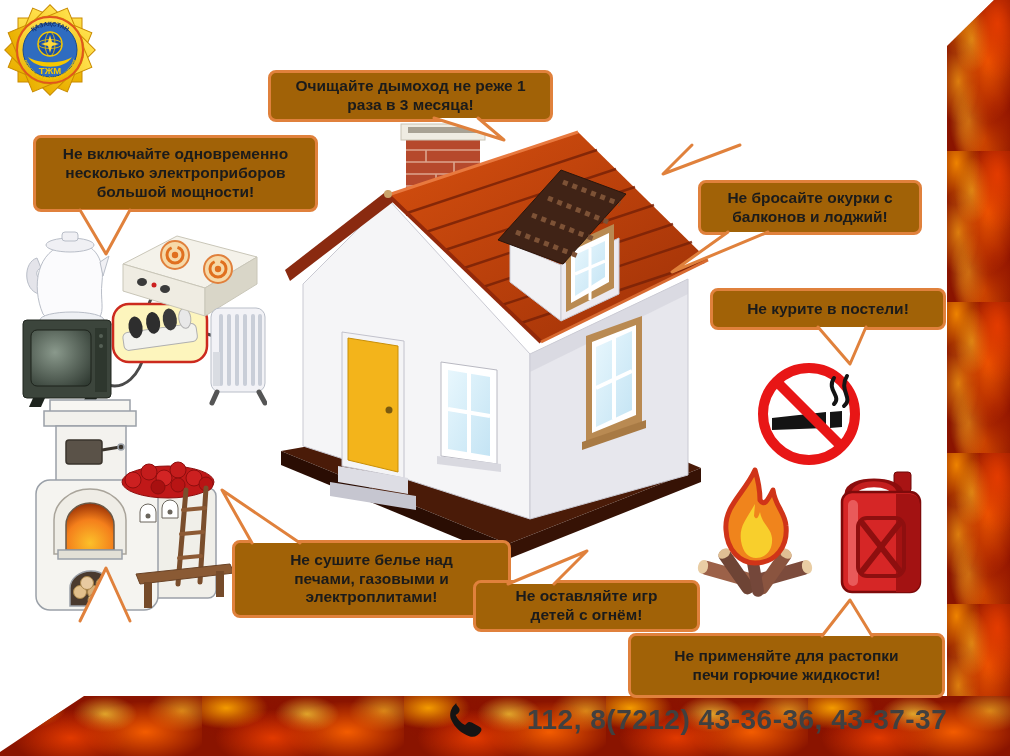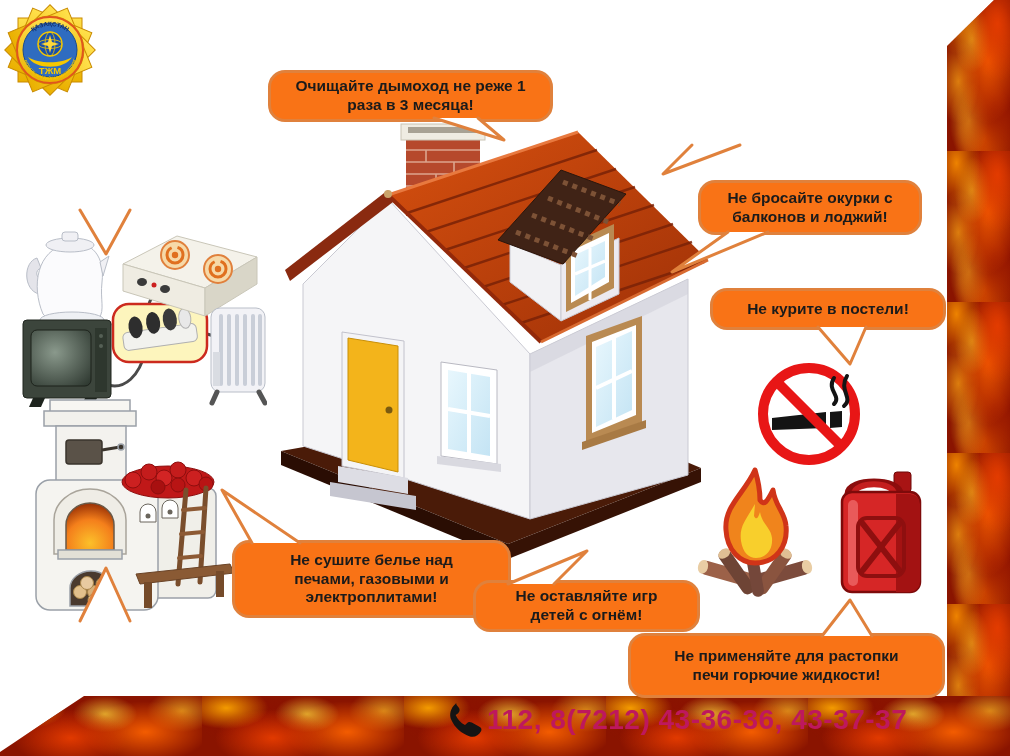--- a/index.html
+++ b/index.html
@@ -28,30 +28,30 @@
       radial-gradient(50px 30px at 90% 25%, rgba(255,200,40,.65), transparent 70%),
       radial-gradient(70px 40px at 25% 40%, rgba(140,15,0,.9), transparent 75%);
     background-size:202px 60px;
     clip-path:polygon(84px 0,100% 0,100% 100%,0 100%,0 56px);}
   
   #title{position:absolute;left:100px;top:10px;width:830px;z-index:4;text-align:center;
     font-size:30px;font-weight:800;letter-spacing:0px;word-spacing:7px;color:#c80000;
     -webkit-text-stroke:1px #fdc500;
     text-shadow:-1.5px -1.5px 0 #fdc500,1.5px -1.5px 0 #fdc500,-1.5px 1.5px 0 #fdc500,1.5px 1.5px 0 #fdc500;}
   
-  .bubble{position:absolute;z-index:4;box-sizing:border-box;background:#f97316;
-    border:3px solid #e0813c;border-radius:17px;display:flex;align-items:center;justify-content:center;
+  .bubble{position:absolute;z-index:4;box-sizing:border-box;background:#a16207;
+    border:3px solid #e0813c;border-radius:8px;display:flex;align-items:center;justify-content:center;
     padding:4px 8px;}
   .tip{white-space:pre-line;text-align:center;font-weight:bold;font-size:15.5px;line-height:1.22;color:#1b1b1b;}
   .tail{position:absolute;z-index:5;overflow:visible;}
   .tail path{fill:#ffffff;stroke:#e0813c;stroke-width:3;stroke-linejoin:round;stroke-linecap:round;}
   .art{position:absolute;z-index:2;}
   
   #footer{position:absolute;left:448px;top:700px;z-index:5;display:flex;align-items:center;gap:5px;}
-  #phones{font-size:28px;font-weight:800;color:#be185d;letter-spacing:.5px;white-space:nowrap;}
+  #phones{font-size:28px;font-weight:800;color:#404040;letter-spacing:.5px;white-space:nowrap;margin-left:40px;}
 </style>
 </head>
 <body>
 
 <div id="poster">
 
   <div id="flame-right" class="flames"></div>
   <div id="flame-bottom" class="flames"></div>
 
 
@@ -372,20 +372,25 @@
 раза в 3 месяца!</span>
   </div>
   <svg class="tail" style="left:426px;top:114px" width="92" height="30">
     <path d="M8,4 L78,26 L52,4"></path>
     </svg>
 
   <svg class="tail" style="left:648px;top:140px" width="100" height="40">
     <path d="M44,5 L15,34 L92,5"></path>
     </svg>
 
+  <div class="bubble" style="left:33px;top:135px;width:285px;height:77px">
+    <span class="tip">Не включайте одновременно
+несколько электроприборов
+большой мощности!</span>
+  </div>
   <svg class="tail" style="left:70px;top:205px" width="72" height="54">
     <path d="M10,5 L36,49 L60,5"></path>
     </svg>
 
   <div class="bubble" style="left:698px;top:180px;width:224px;height:55px">
     <span class="tip">Не бросайте окурки с
 балконов и лоджий!</span>
   </div>
   <svg class="tail" style="left:660px;top:228px" width="112" height="50">
     <path d="M68,4 L12,44 L108,4"></path>

